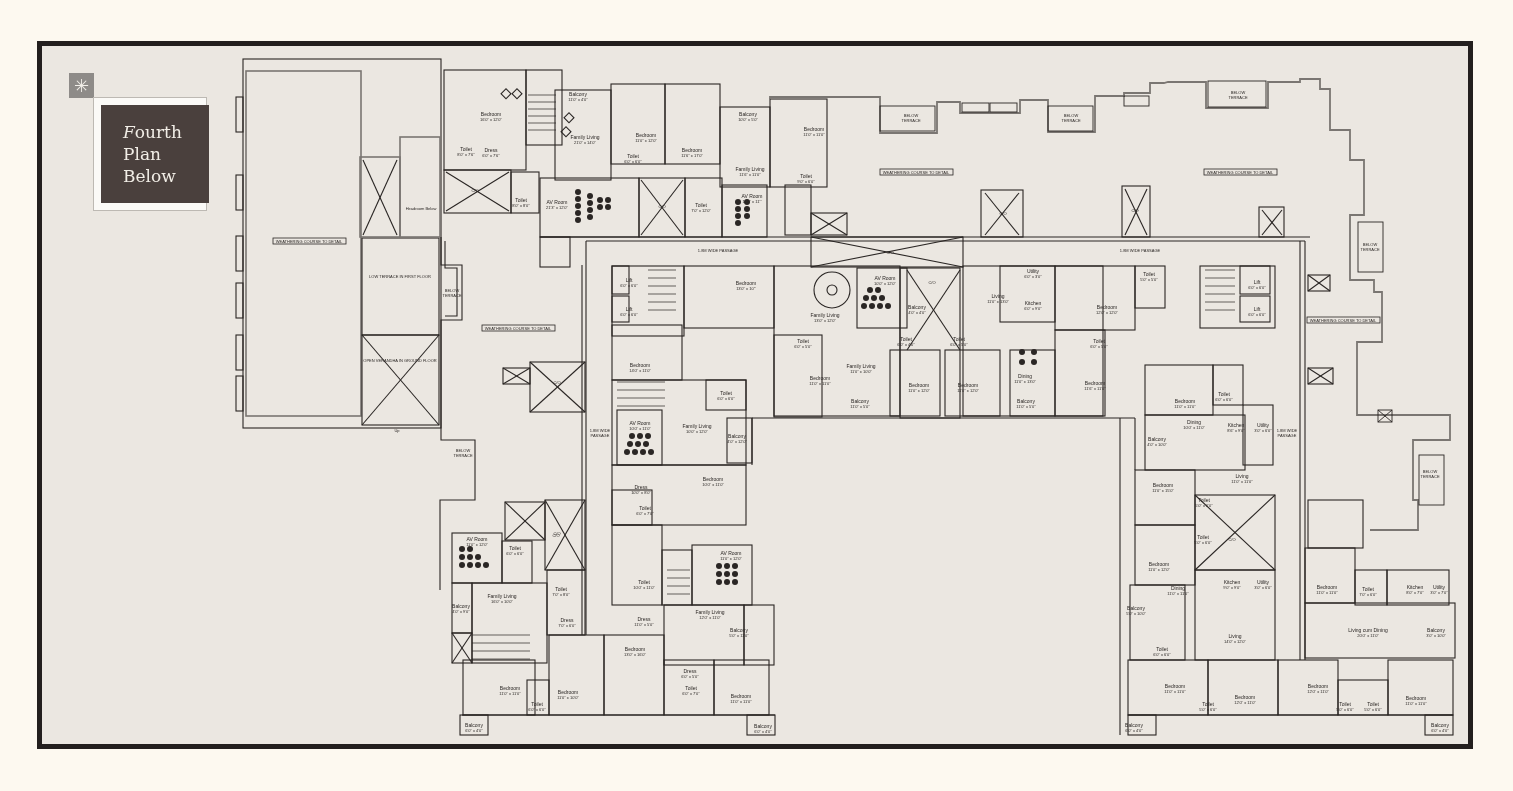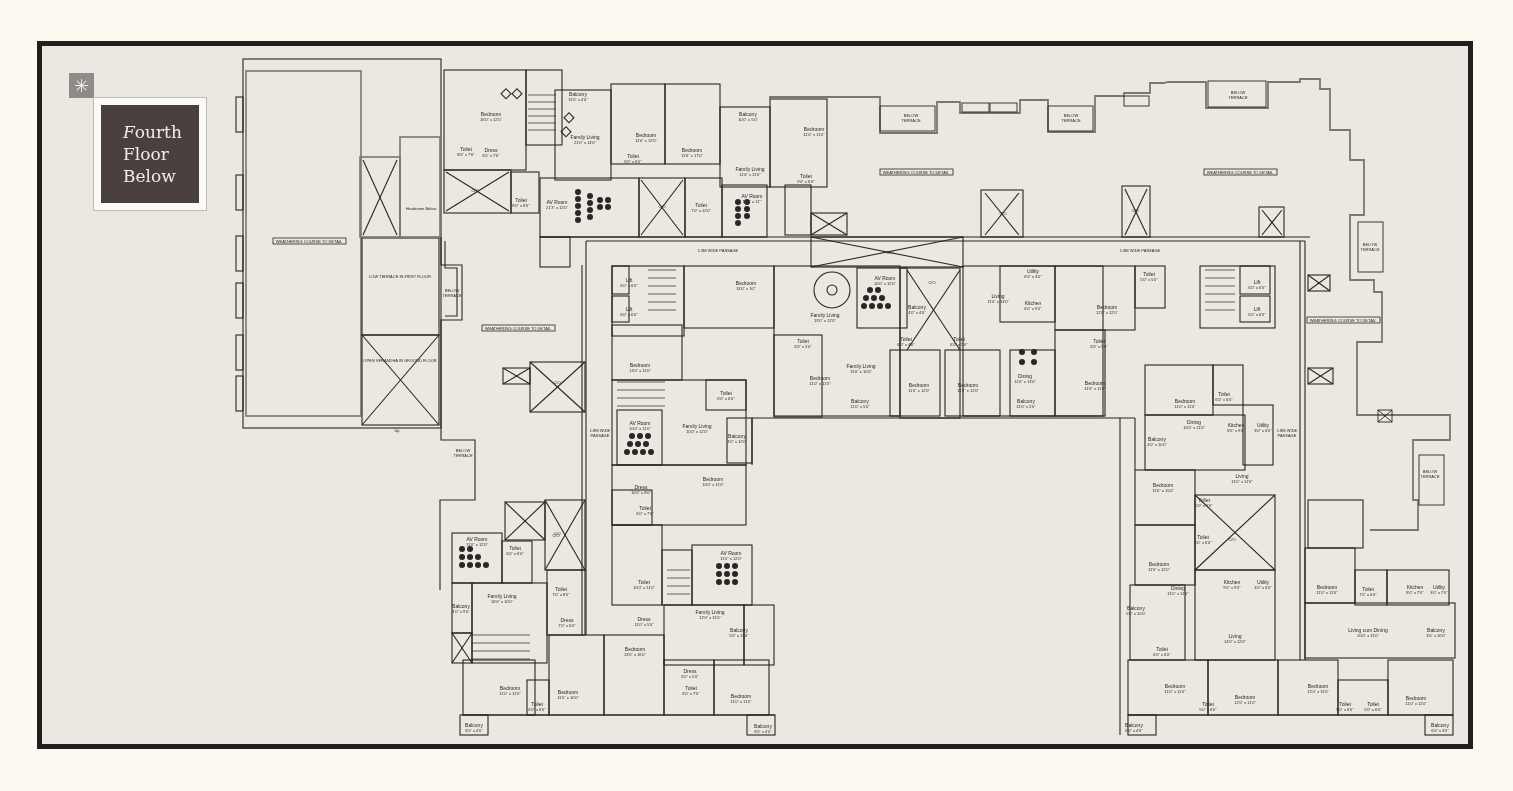--- a/index.html
+++ b/index.html
@@ -14,21 +14,21 @@
   .plan-svg { position:absolute; left:0; top:0; }
   .badge-icon {
     position:absolute; left:69px; top:73px; width:25px; height:25px; background:#8e8b88;
     display:flex; align-items:center; justify-content:center; color:#f3f0ea; font-size:18px; line-height:1;
   }
   .title-card {
     position:absolute; left:93px; top:97px; width:114px; height:114px; background:#fbfaf7;
     border:1px solid #bdb9b3; box-sizing:border-box;
   }
   .title-inner {
-    position:absolute; left:7px; top:7px; width:98px; height:98px; background:#4a403d;
+    position:absolute; left:7px; top:7px; width:108px; height:98px; background:#4a403d;
     color:#f1ede6; font-family:"DejaVu Serif", serif; font-size:17px; line-height:22px;
     padding:16px 0 0 22px; box-sizing:border-box;
   }
   .title-inner .first { font-style:italic; }
   .lbl { font-family:"Liberation Sans", sans-serif; fill:#2a2624; }
   .lbl-s { font-size:5px; }
   .lbl-xs { font-size:4px; }
   .note-box { fill:#ebe7e1; stroke:#2a2624; stroke-width:0.8; }
 </style>
 </head>
@@ -602,16 +602,16 @@
       <text x="1440" y="727" text-anchor="middle" class="lbl lbl-s">Balcony</text>
       <text x="1440" y="732" text-anchor="middle" class="lbl lbl-xs">6'0" x 4'0"</text>
     </g>
 </svg>
 
 <div class="badge-icon">✳</div>
 
 <div class="title-card">
   <div class="title-inner">
     <div><span class="first">F</span><span>ourth</span></div>
-    <div>Floor</div>
+    <div>Plan</div>
     <div>Below</div>
   </div>
 </div>
 
 </body></html>

